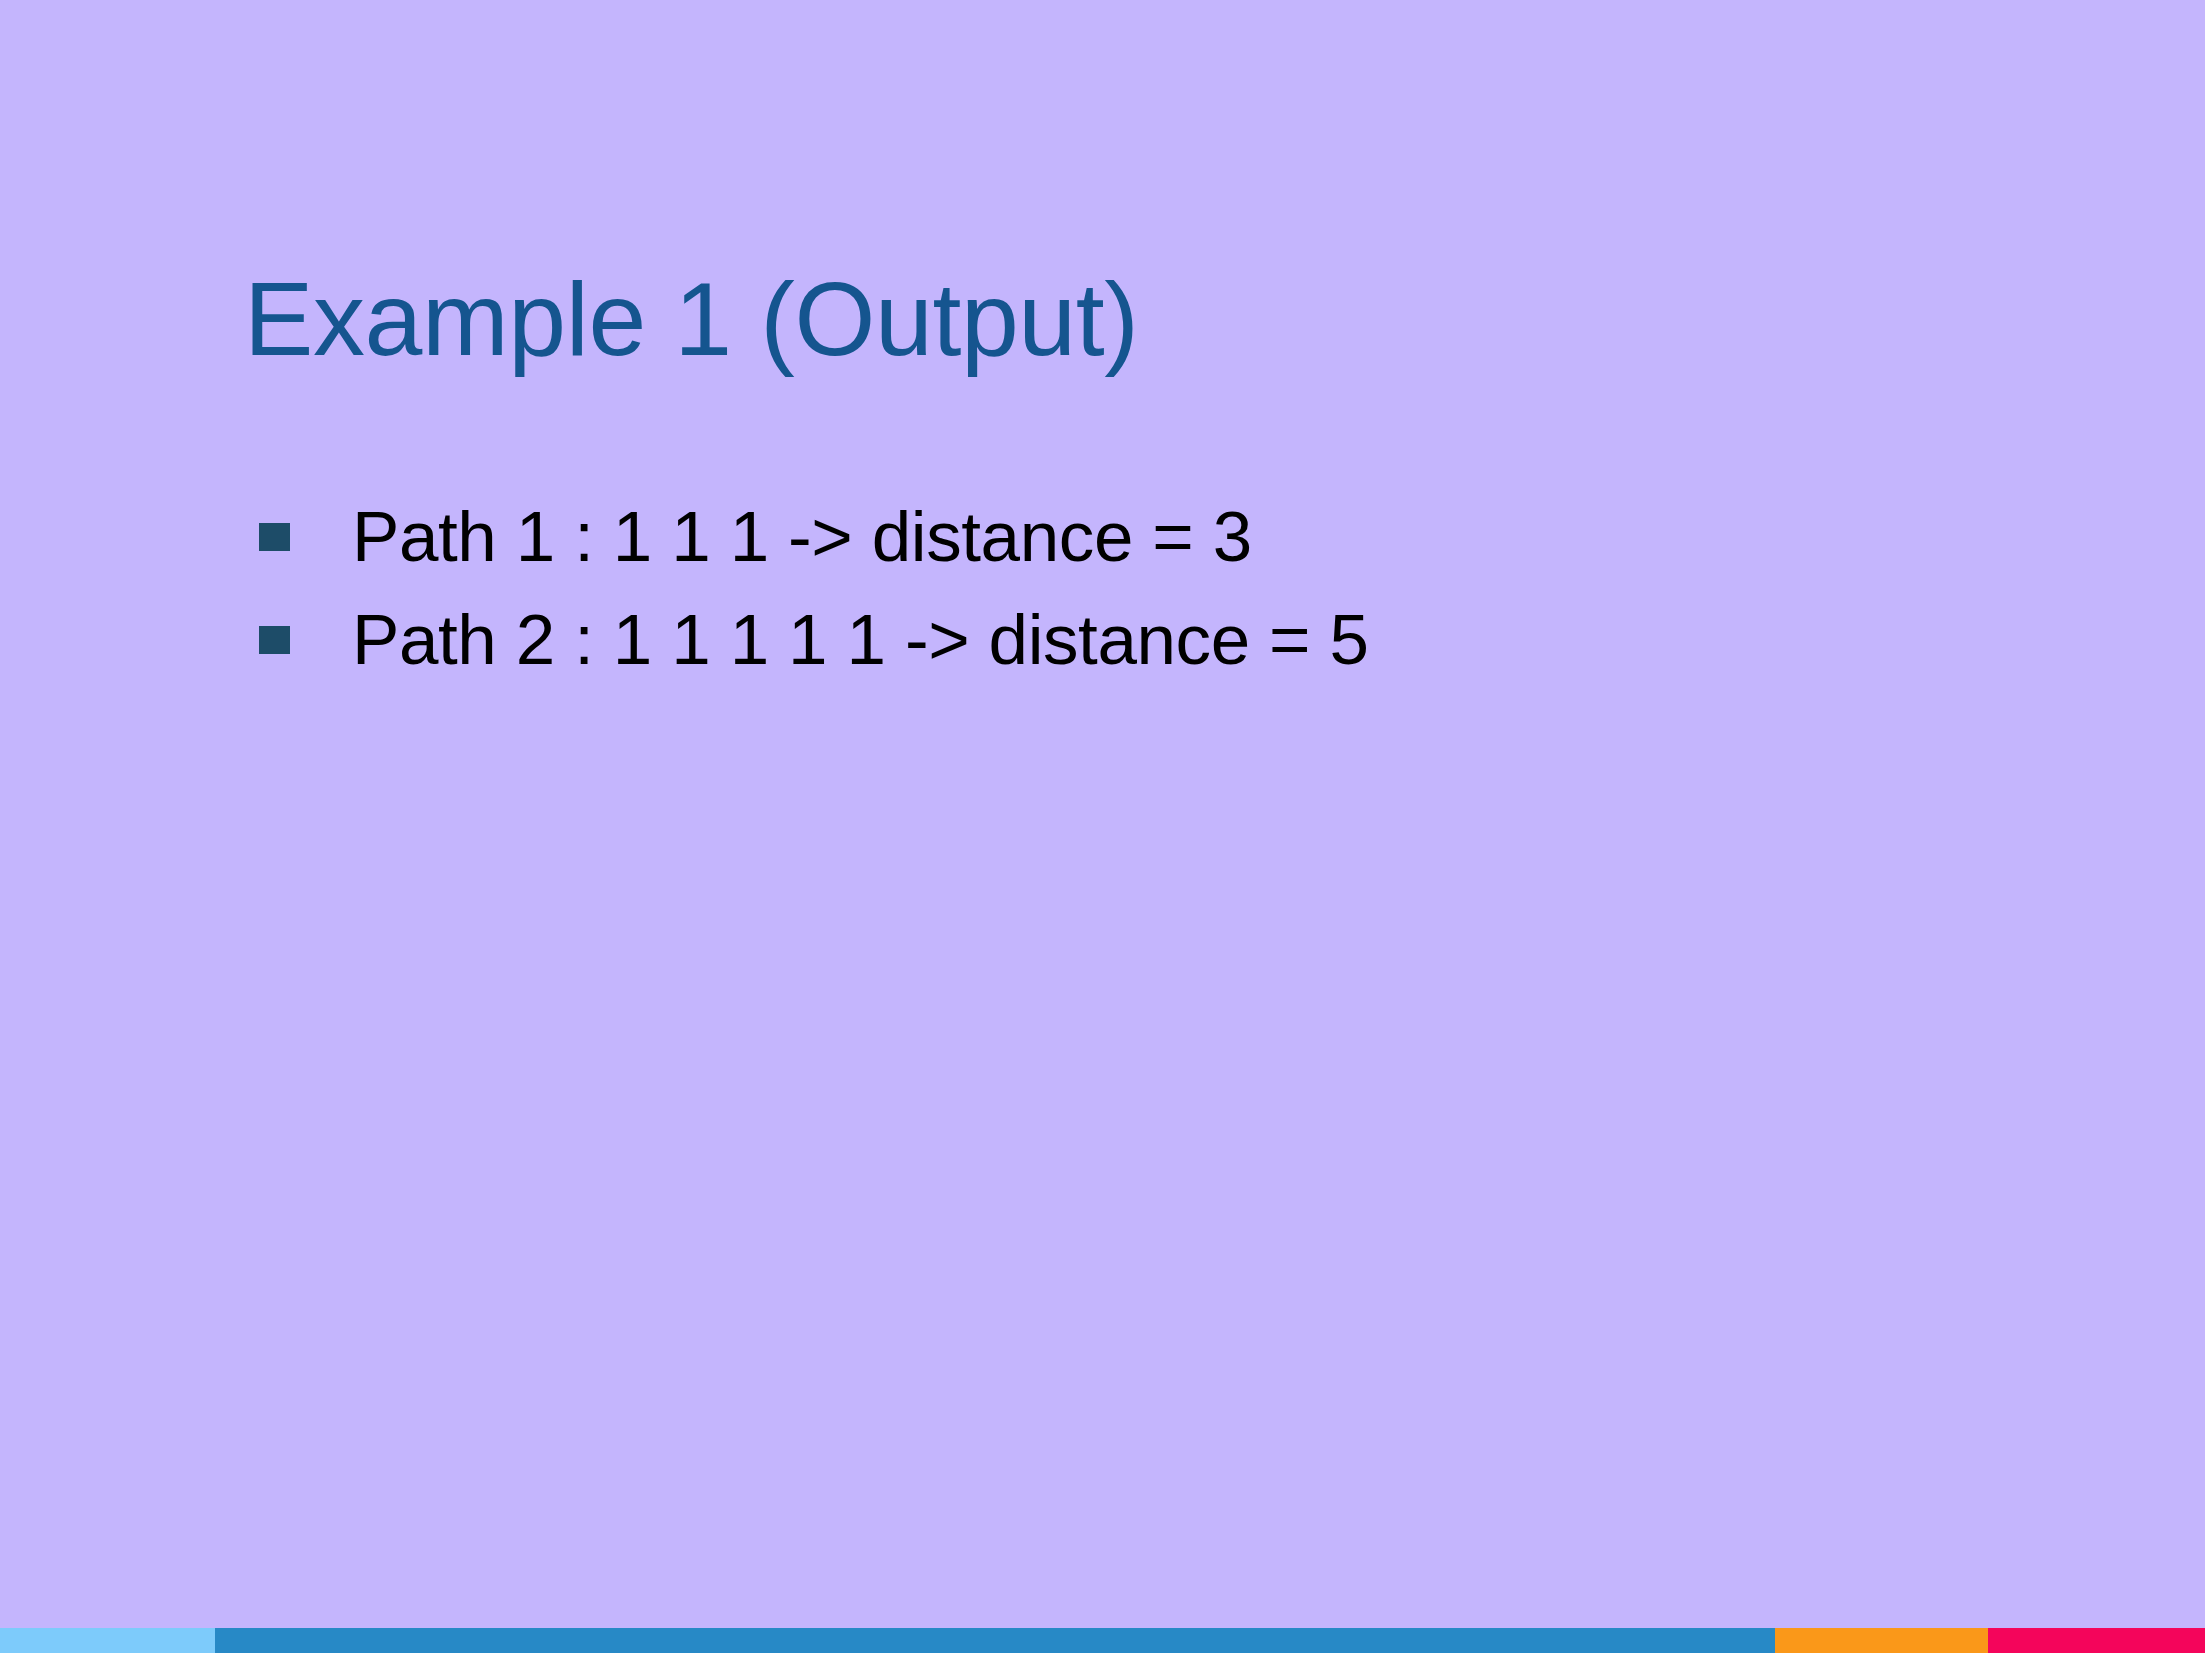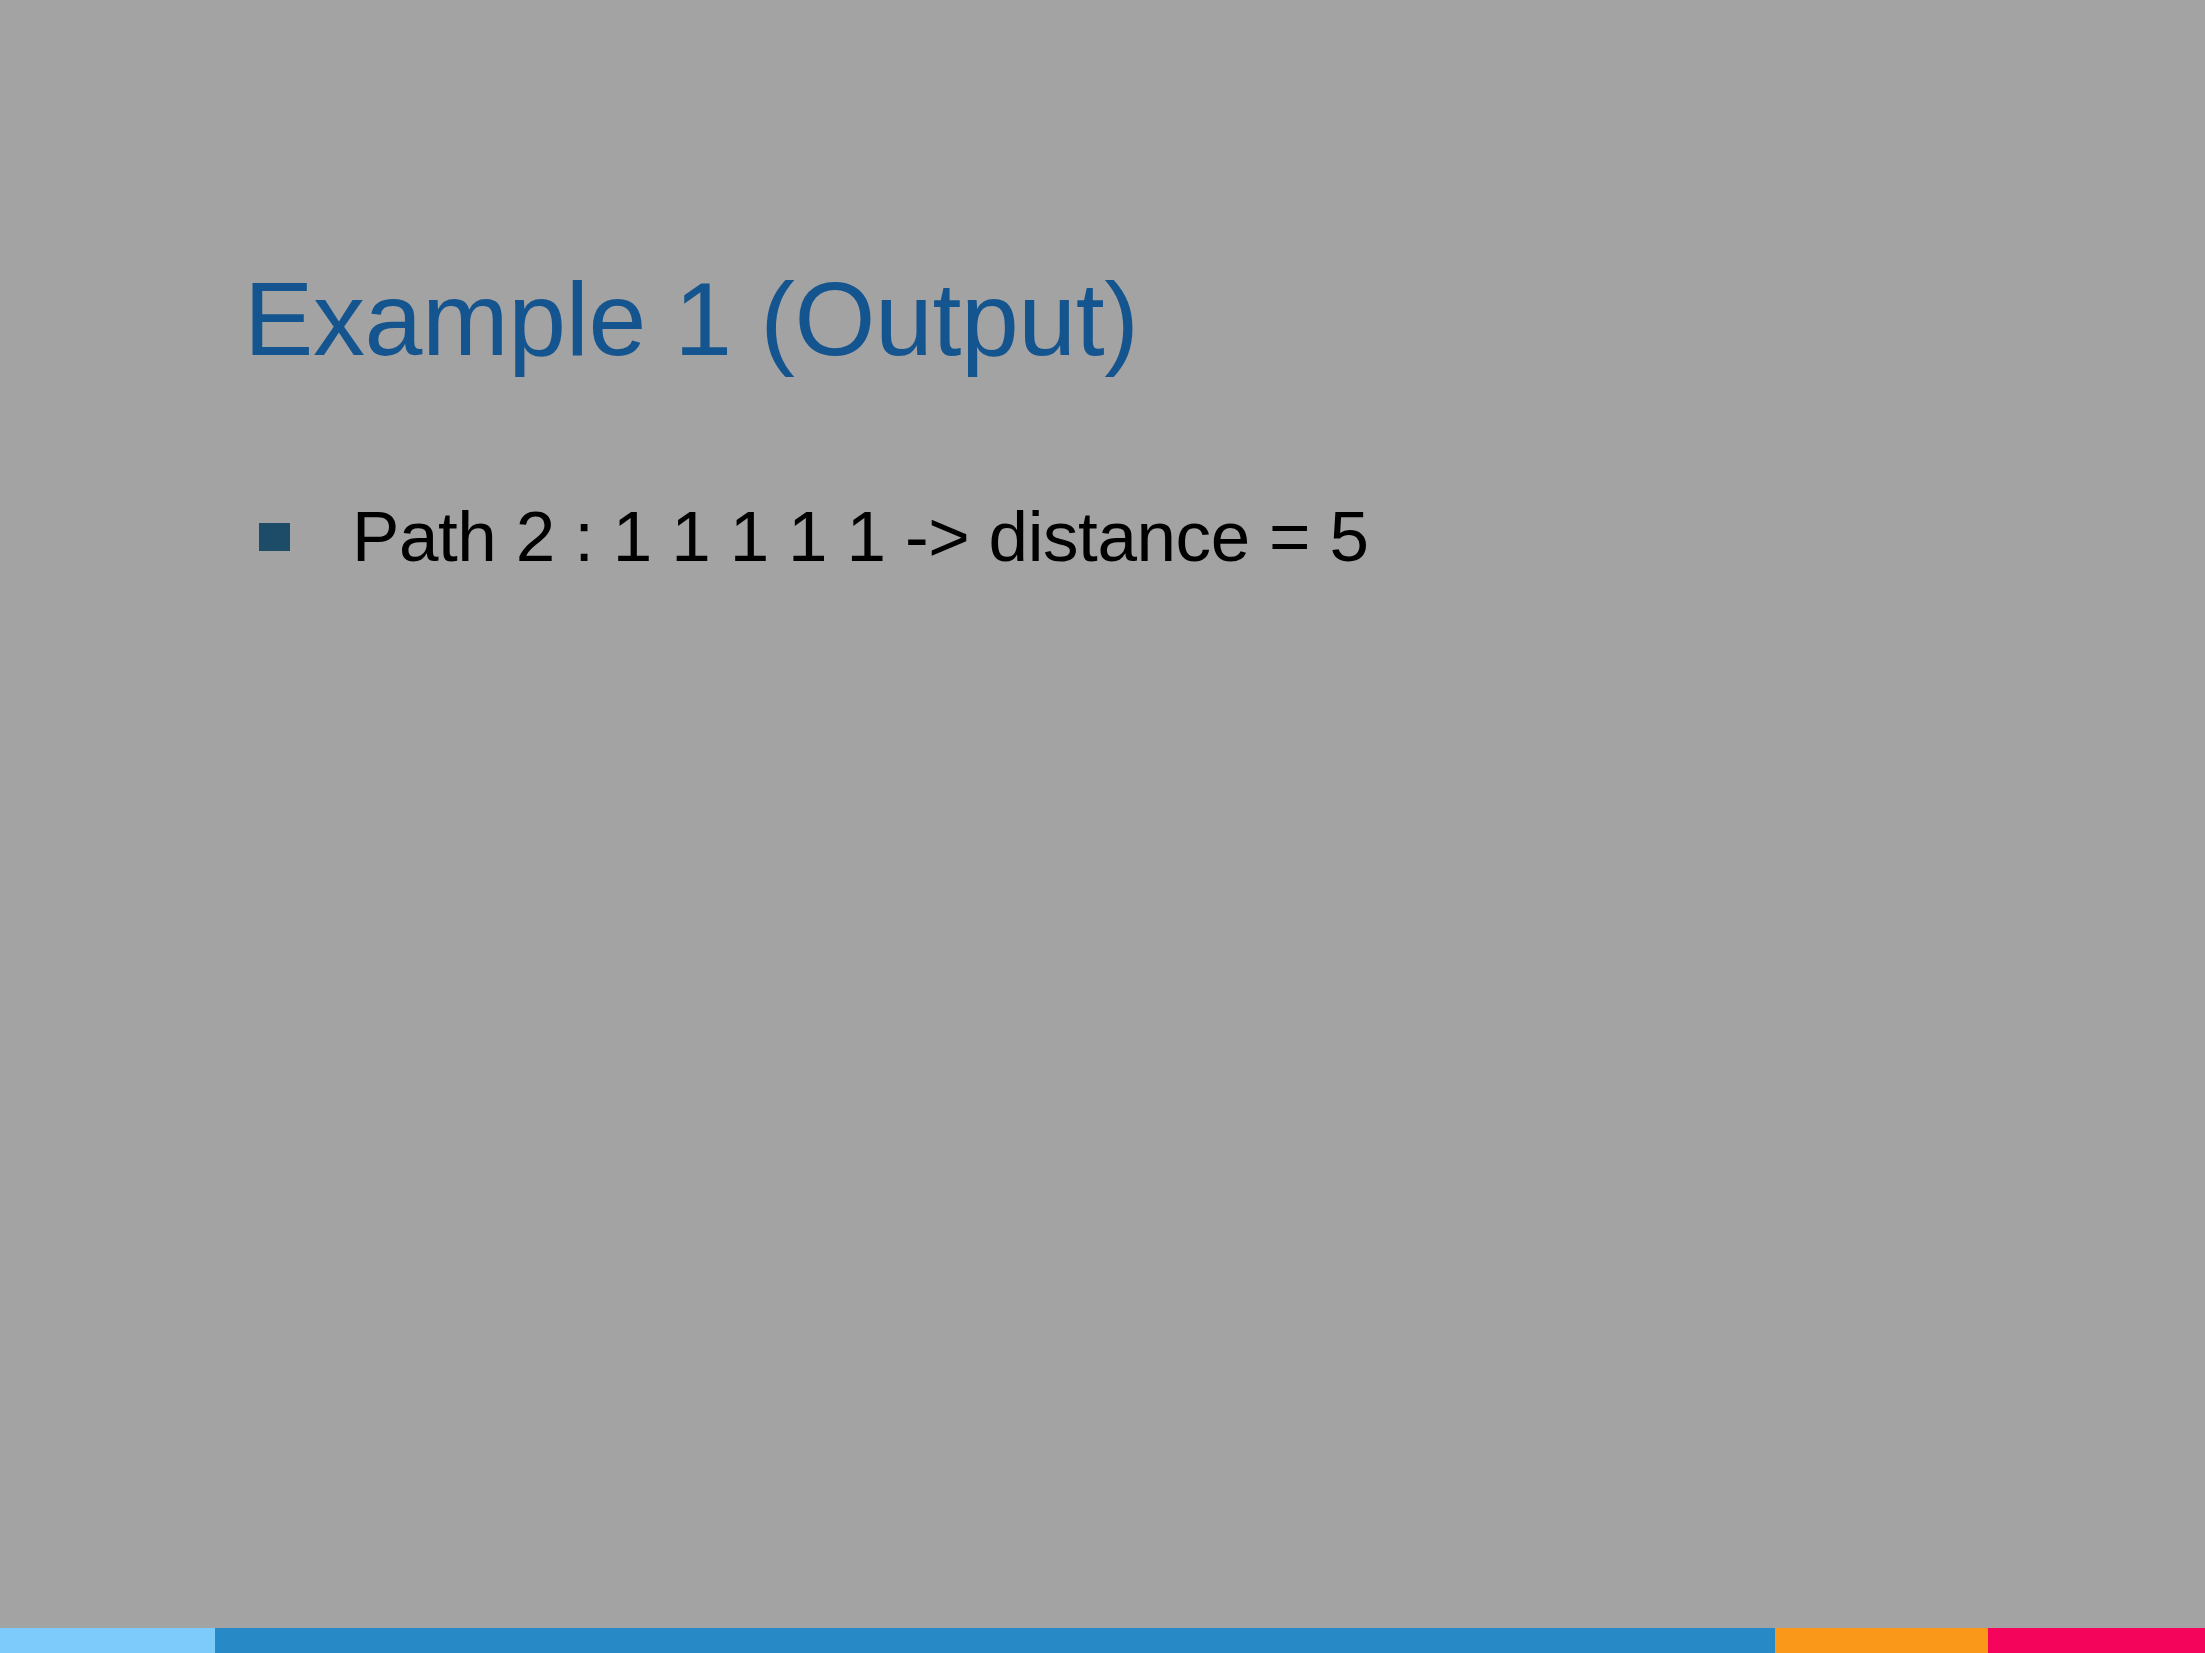--- a/index.html
+++ b/index.html
@@ -10,21 +10,21 @@
   body {
     width: 2205px;
     height: 1654px;
     font-family: "Liberation Sans", sans-serif;
     overflow: hidden;
   }
   #slide {
     position: relative;
     width: 2205px;
     height: 1654px;
-    background: #a3a3a3;
+    background: #c4b5fd;
     box-sizing: border-box;
     overflow: hidden;
   }
 
   
   #slide-title {
     position: absolute;
     left: 244px;
     top: 197px;
     width: 1764px;
@@ -90,20 +90,26 @@
 </style>
 </head>
 <body>
 
 <div id="slide">
 
   <h1 id="slide-title">Example 1 (Output)</h1>
 
   <div id="body">
 
+    <div class="bullet-row">
+      <span class="bullet-marker"></span>
+      <div class="bullet-text">
+        <span class="line">Path 1 : 1 1 1 -&gt; distance = 3</span>
+      </div>
+    </div>
 
     <div class="bullet-row">
       <span class="bullet-marker"></span>
       <div class="bullet-text">
         <span class="line">Path 2 : 1 1 1 1 1 -&gt; distance = 5</span>
       </div>
     </div>
 
     <div class="spacer-row"></div>
 

